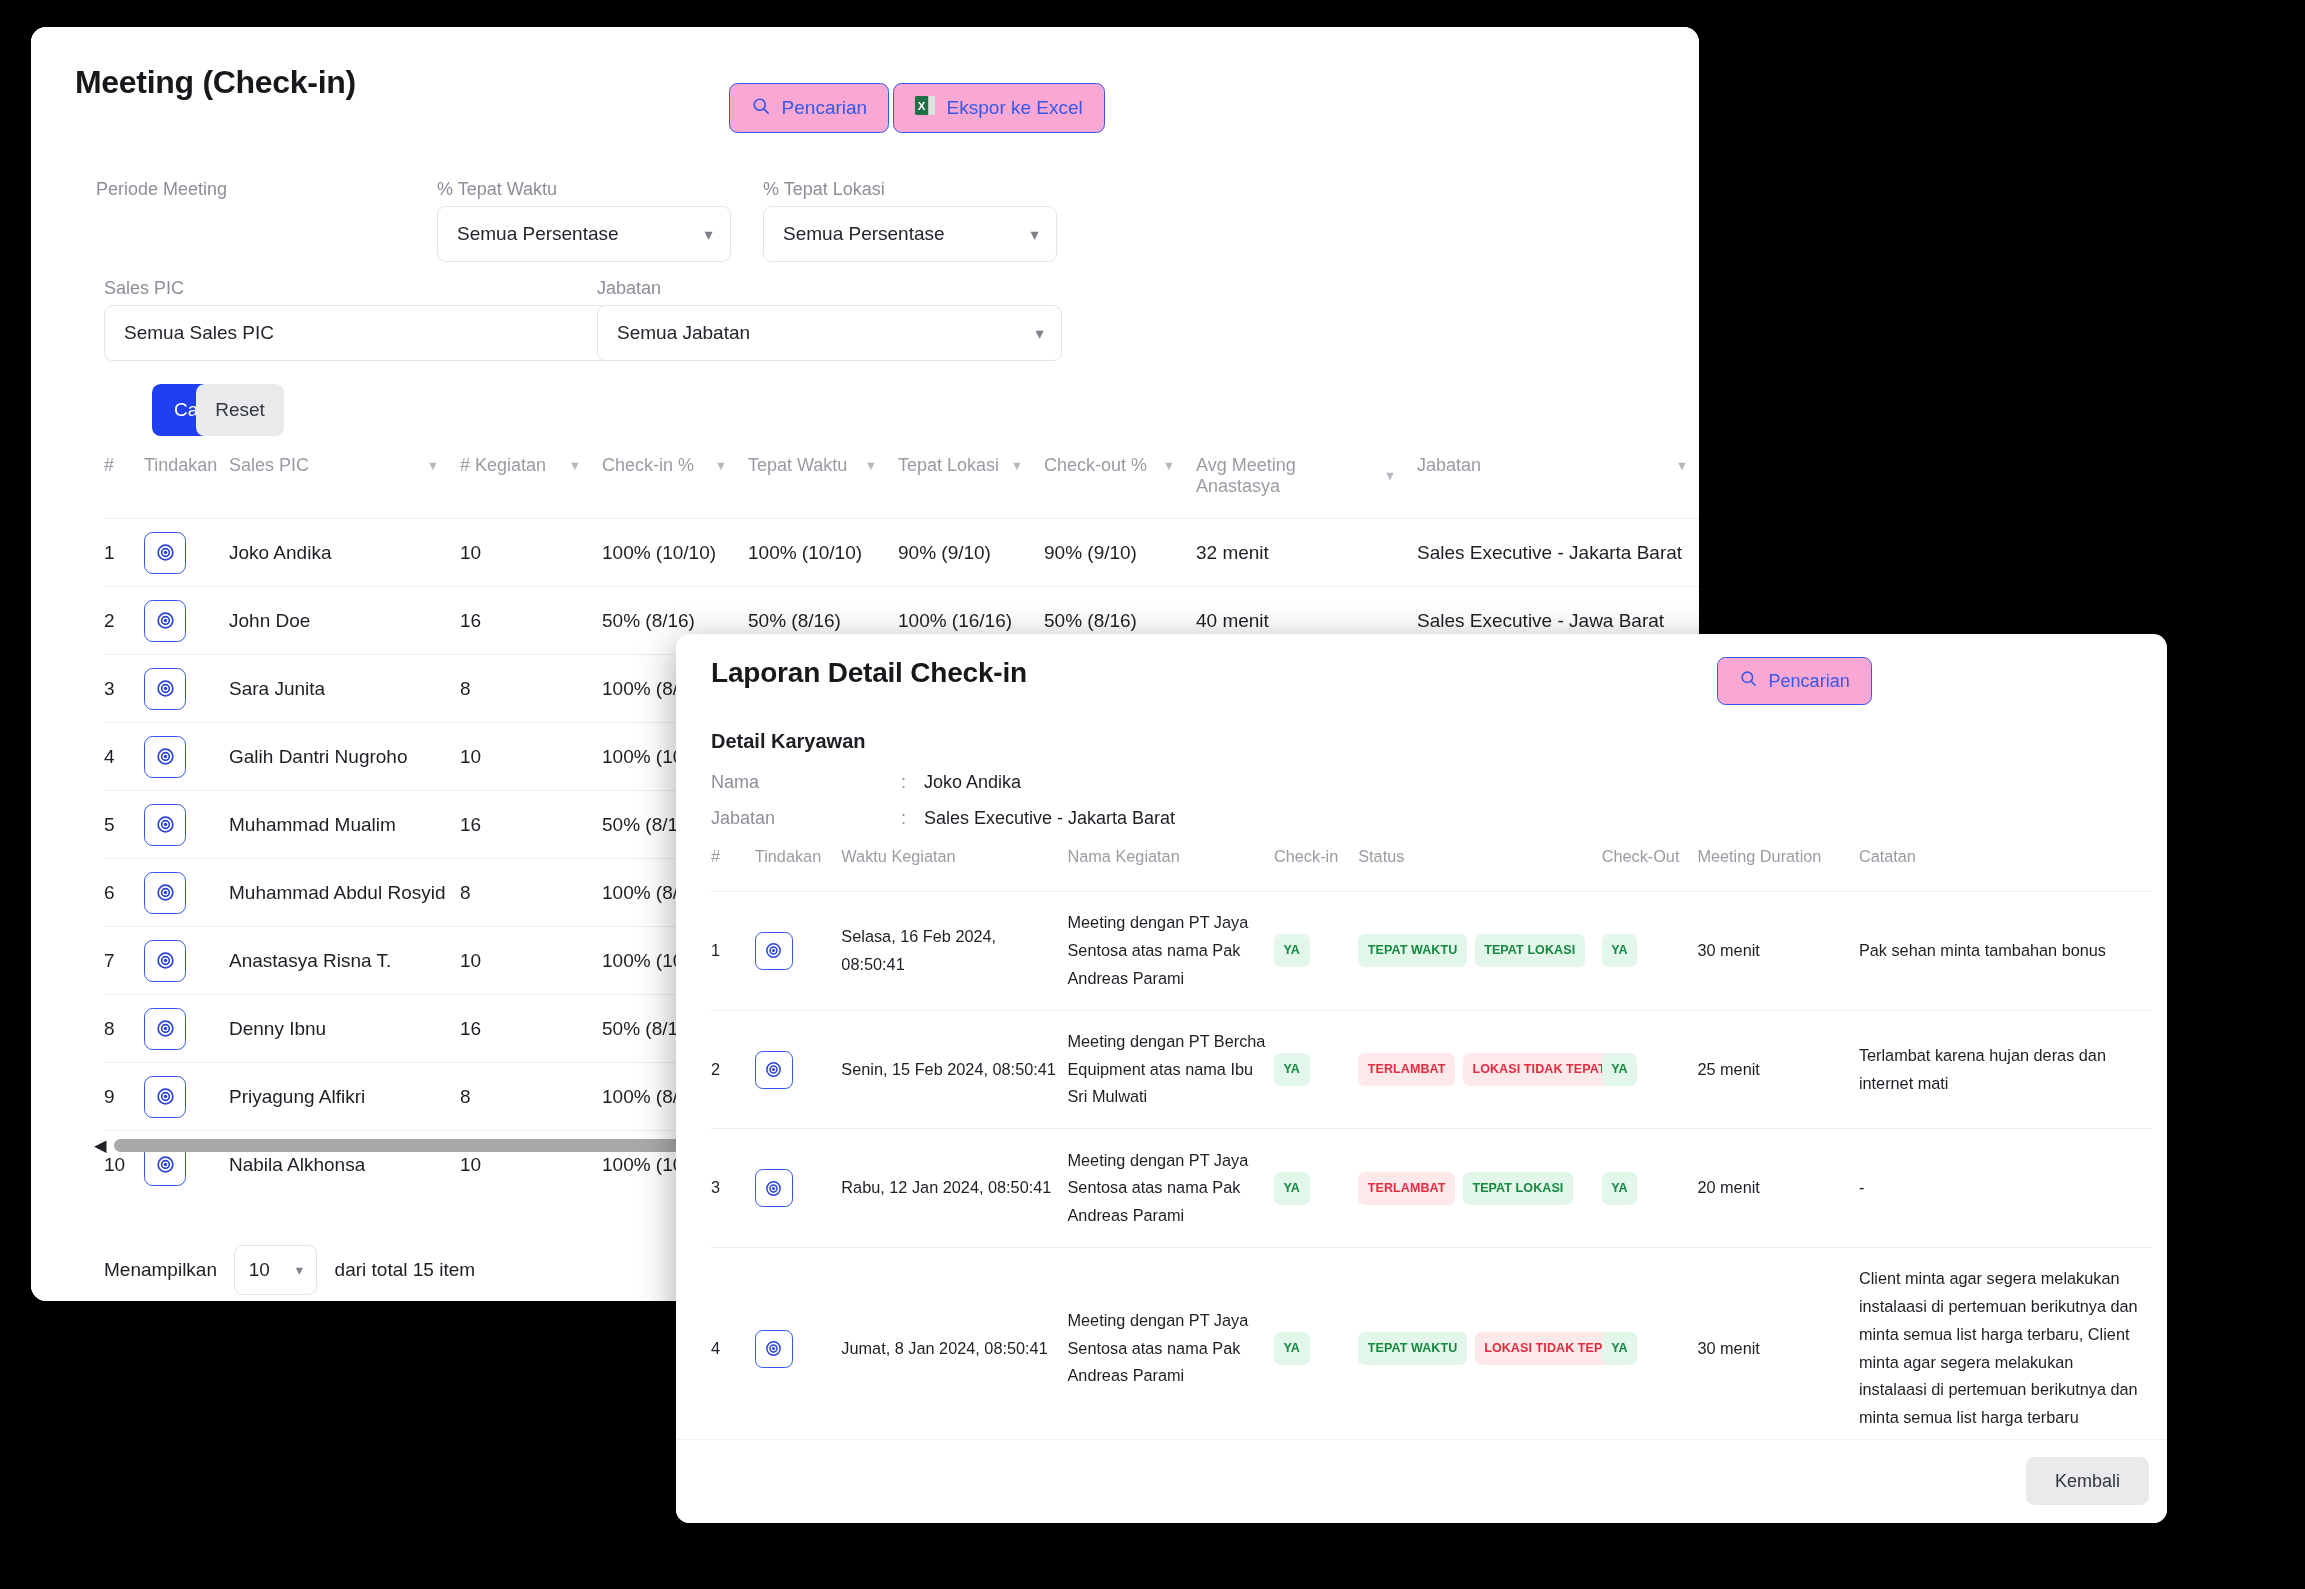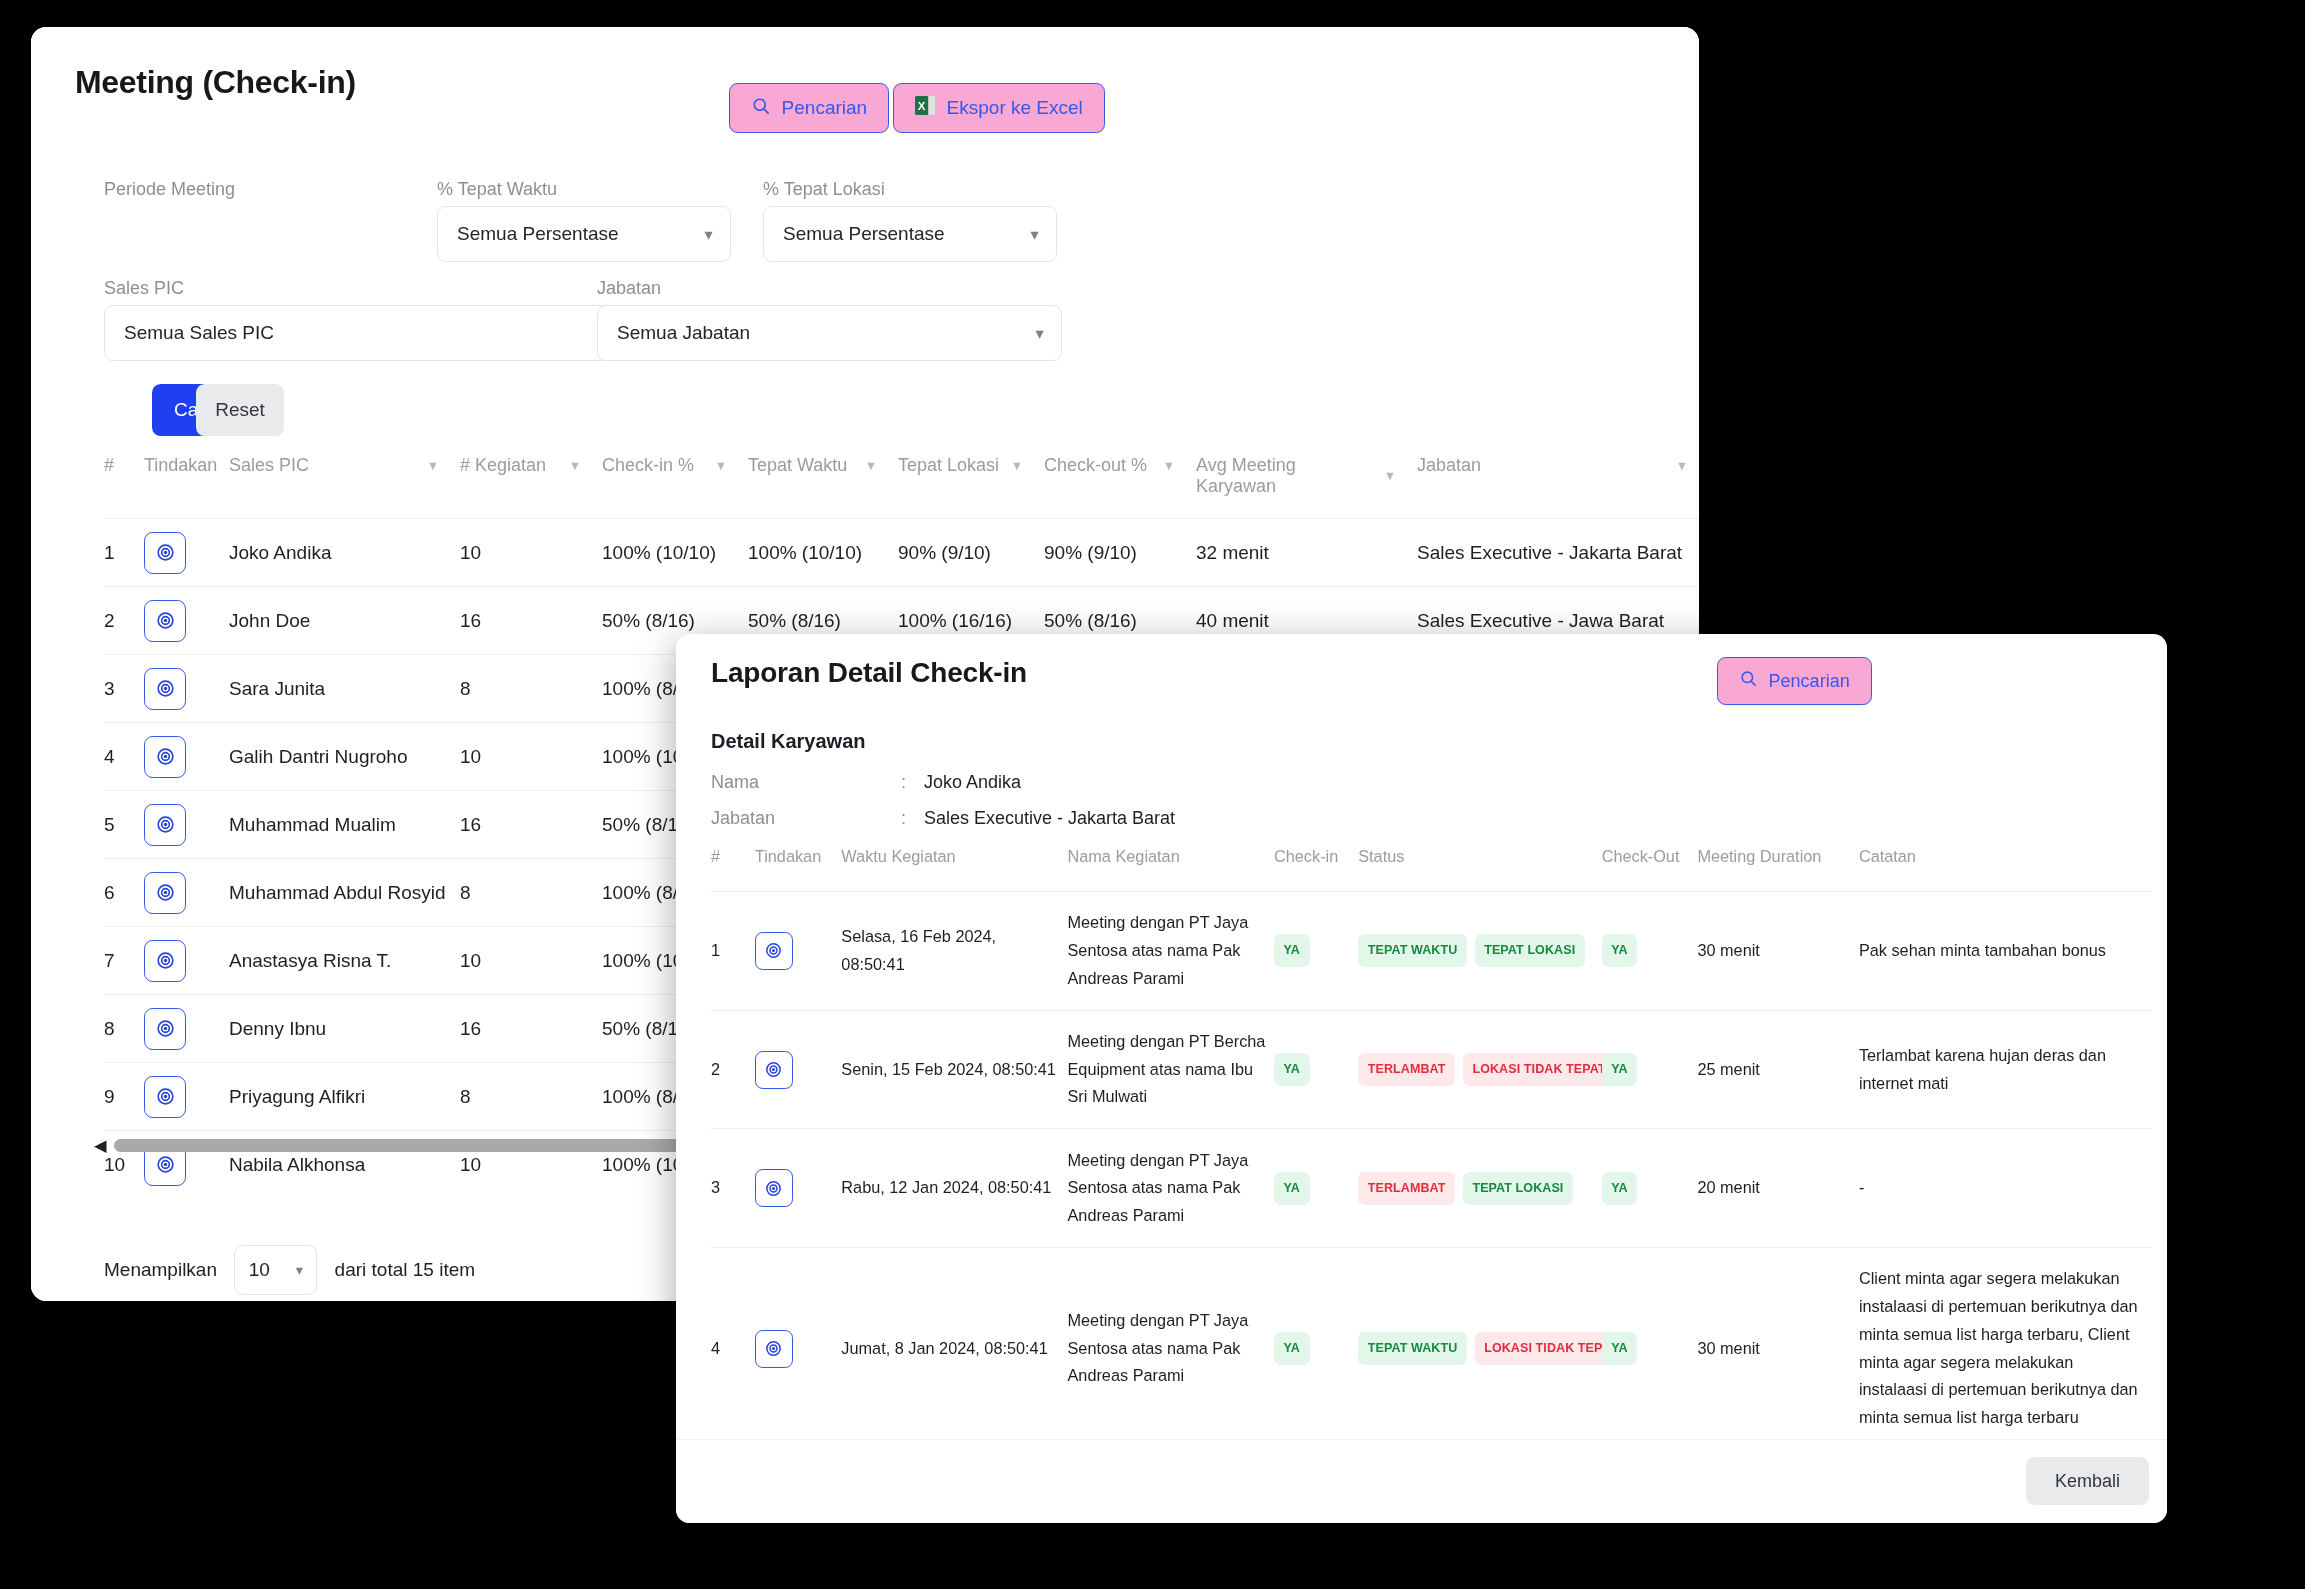--- a/index.html
+++ b/index.html
@@ -98,21 +98,21 @@
   .f-control .caret {
     position: absolute;
     right: 17.3px;
     color: #7d8089;
     font-size: 16.3px;
     line-height: 1;
   }
   .f-control .cal-ico { margin-right: 15.4px; display:flex; }
 
   
-  #lbl-periode  { left: 73px;  top: 152px; text-align: center; }
+  #lbl-periode  { left: 65px;  top: 152px; text-align: center; }
   #fld-periode  { left: 73px;  top: 179px; width: 304px; }
   #lbl-waktu    { left: 406px; top: 152px; }
   #fld-waktu    { left: 406px; top: 179px; width: 294px; }
   #lbl-lokasi   { left: 732px; top: 152px; }
   #fld-lokasi   { left: 732px; top: 179px; width: 294px; }
   #lbl-pic      { left: 73px;  top: 251px; }
   #fld-pic      { left: 73px;  top: 278px; width: 521px; }
   #lbl-jabatan  { left: 566px; top: 251px; }
   #fld-jabatan  { left: 566px; top: 278px; width: 465px; }
 
@@ -459,21 +459,21 @@
                   </div>
                 </th>
                 <th>
                   <div class="th-inner">
                     <span>Check-out %</span>
                     <span class="sort-caret">▼</span>
                   </div>
                 </th>
                 <th>
                   <div class="th-inner">
-                    <span>Avg Meeting Karyawan</span>
+                    <span>Avg Meeting Anastasya</span>
                     <span class="sort-caret">▼</span>
                   </div>
                 </th>
                 <th>
                   <div class="th-inner">
                     <span>Jabatan</span>
                     <span class="sort-caret">▼</span>
                   </div>
                 </th>
               </tr>

